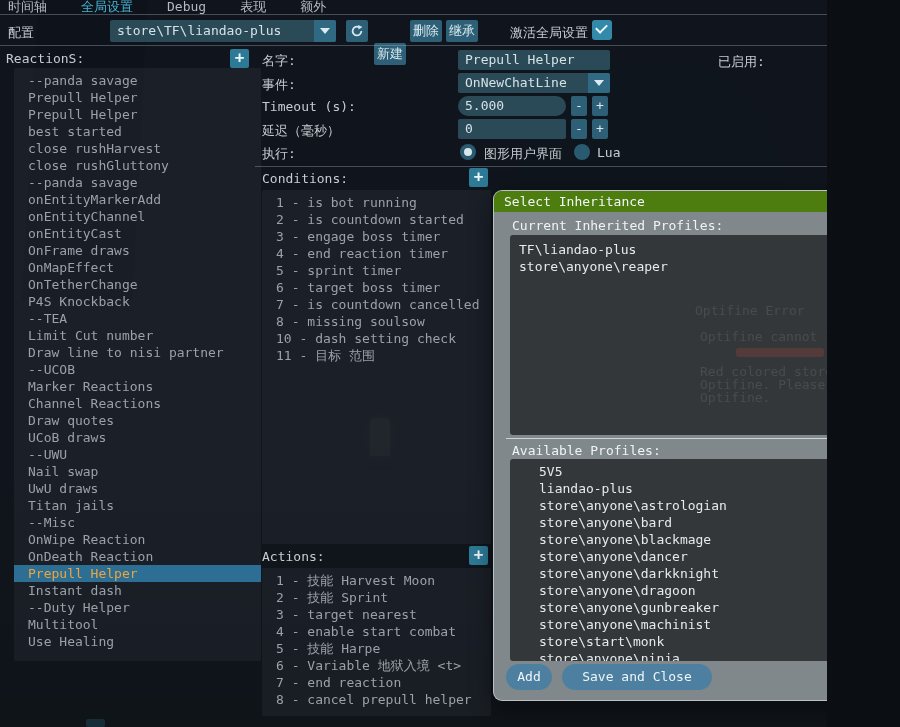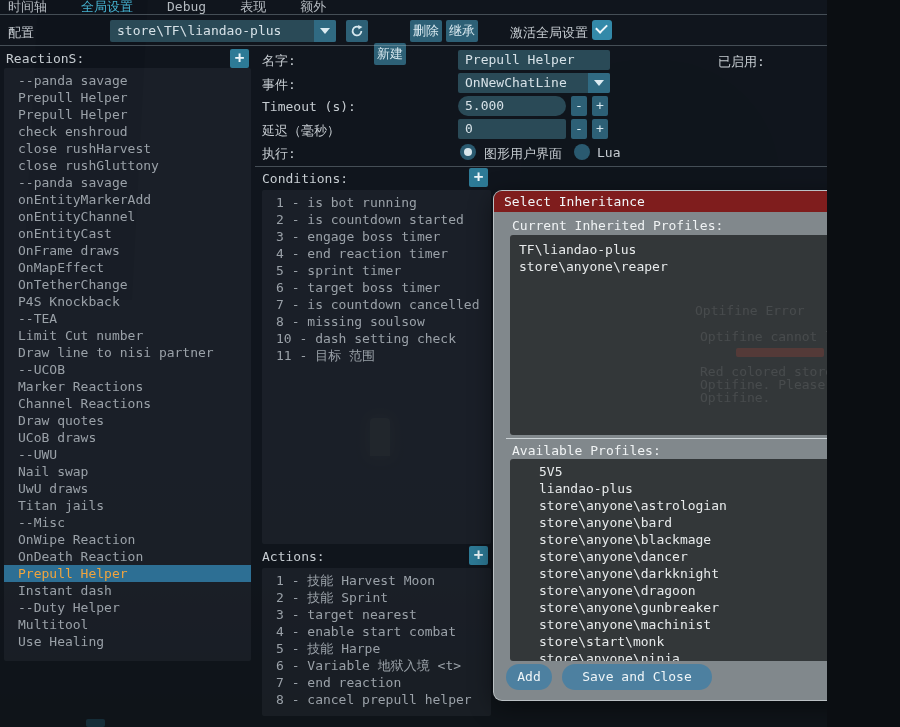--- a/index.html
+++ b/index.html
@@ -43,21 +43,21 @@
   .radio{position:absolute;width:16px;height:16px;border-radius:50%;background:#2a5a70;}
   .radio.on::after{content:"";position:absolute;left:4px;top:4px;width:8px;height:8px;border-radius:50%;background:#d9e6ec;}
   
   .panel{position:absolute;background:rgba(195,215,230,0.055);border-radius:2px;overflow:hidden;}
   .panel .li{height:17px;line-height:17px;color:#9aa1a8;padding-left:14px;white-space:pre;}
   .panel .li.selected{background:#2d6f94;color:#f0a43e;}
   .hdr{position:absolute;color:#c6ccd1;}
   
   .dialog{position:absolute;left:493px;top:190px;width:368px;height:511px;background:#81888c;
     border:1px solid rgba(235,240,243,0.55);border-radius:9px;box-sizing:border-box;box-shadow:0 6px 24px rgba(0,0,0,0.45);z-index:50;}
-  .dialog-title{position:absolute;left:0;top:0;width:100%;height:21px;background:#7f1d1d;border-radius:8px 8px 0 0;
+  .dialog-title{position:absolute;left:0;top:0;width:100%;height:21px;background:#4d7c0f;border-radius:8px 8px 0 0;
     color:#f2f7f9;line-height:21px;padding-left:10px;box-sizing:border-box;}
   .dialog-close{position:absolute;right:8px;top:1px;color:#f2f7f9;font-size:15px;line-height:20px;cursor:default;}
   .dlg-label{position:absolute;color:#f0f3f4;}
   .dlg-box{position:absolute;background:rgba(38,41,42,0.85);border-radius:3px;overflow:hidden;}
   .dlg-box .li{height:17px;line-height:17px;color:#e7eaeb;padding-left:9px;white-space:pre;}
   .dlg-sep{position:absolute;height:1px;background:rgba(230,236,239,0.75);}
   .dlg-btn{position:absolute;background:#4d80a0;color:#eef4f7;border-radius:13px;text-align:center;line-height:26px;height:26px;cursor:default;}
   .scrolltrack{position:absolute;width:11px;background:rgba(20,22,23,0.55);border-radius:5px;}
   .scrollthumb{position:absolute;left:1px;width:9px;height:112px;top:2px;background:#2d80a4;border-radius:5px;}
   
@@ -104,25 +104,25 @@
   </div>
   <div class="btn" style="left:374px;top:8px;width:32px;height:22px;line-height:22px;margin-top:35px;">新建</div>
   <div class="btn" style="left:410px;top:20px;width:32px;height:22px;line-height:22px;">删除</div>
   <div class="btn" style="left:446px;top:20px;width:32px;height:22px;line-height:22px;">继承</div>
   <div class="abs lbl" style="left:510px;top:24px;">激活全局设置</div>
   <div class="checkbox checked" style="left:592px;top:20px;width:20px;height:20px;"></div>
   <div class="hline" style="left:0;top:45px;width:900px;"></div>
 
   <div class="hdr" style="left:6px;top:51px;">ReactionS:</div>
   <div class="plusbtn" style="left:230px;top:49px;"><span>+</span></div>
-  <div class="panel" style="left:4px;top:68px;width:247px;height:589px;padding-top:4px;">
+  <div class="panel" style="left:14px;top:68px;width:247px;height:589px;padding-top:4px;">
       <div class="li">--panda savage</div>
       <div class="li">Prepull Helper</div>
       <div class="li">Prepull Helper</div>
-      <div class="li">check enshroud</div>
+      <div class="li">best started</div>
       <div class="li">close rushHarvest</div>
       <div class="li">close rushGluttony</div>
       <div class="li">--panda savage</div>
       <div class="li">onEntityMarkerAdd</div>
       <div class="li">onEntityChannel</div>
       <div class="li">onEntityCast</div>
       <div class="li">OnFrame draws</div>
       <div class="li">OnMapEffect</div>
       <div class="li">OnTetherChange</div>
       <div class="li">P4S Knockback</div>

